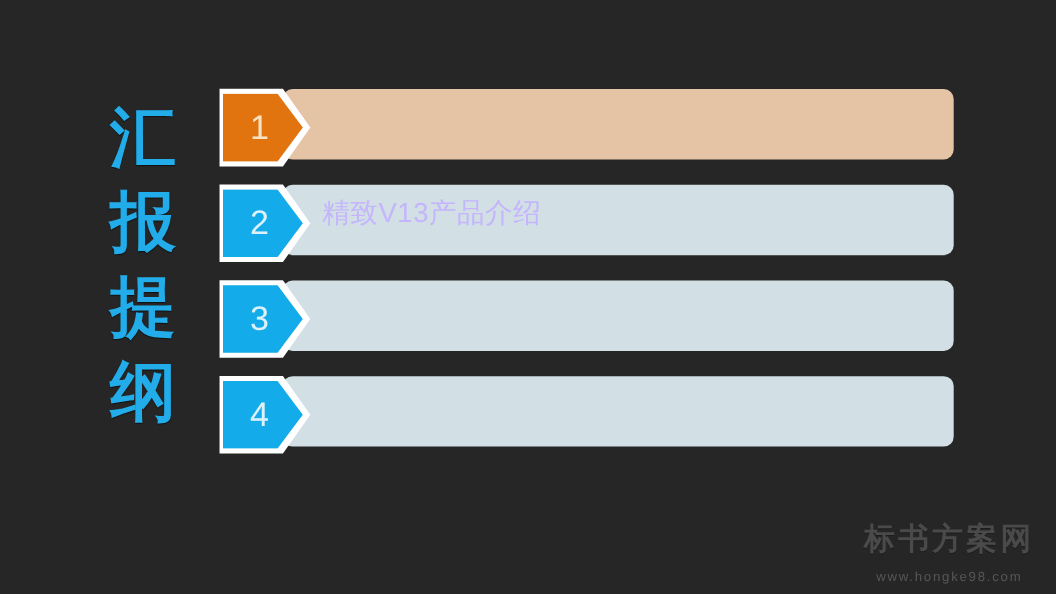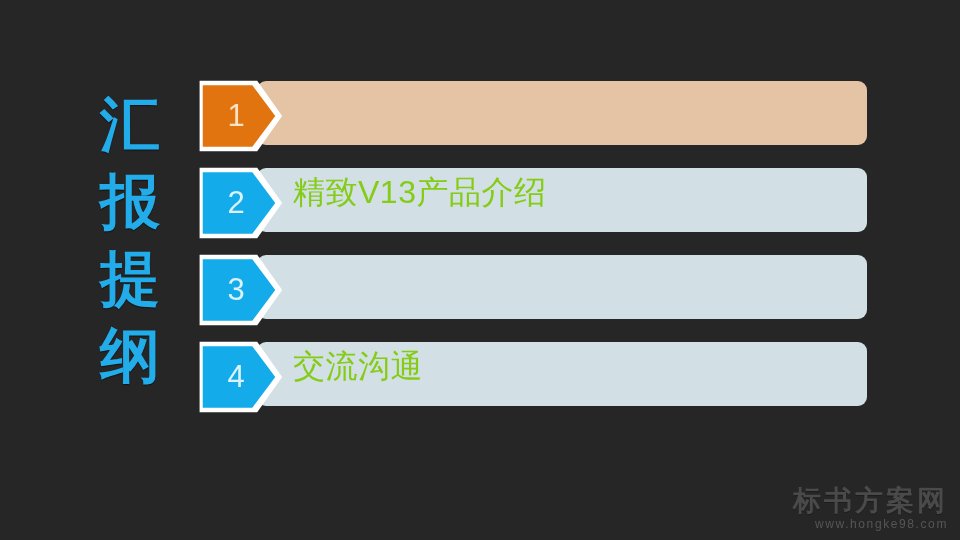--- a/index.html
+++ b/index.html
@@ -67,22 +67,22 @@
   .row-bar.peach { background: #E5C3A5; }
   .row-bar.bluegray { background: #D2DFE4; }
 
   .row-label {
     position: absolute;
     left: 96px;
     top: 0;
     height: 64px;
     display: flex;
     align-items: center;
-    font-size: 32px;
-    color: #84cc16;
+    font-size: 25px;
+    color: #c4b5fd;
     white-space: nowrap;
     letter-spacing: 0.5px;
   }
   .row-label.bold {
     font-weight: bold;
     font-size: 24px;
     color: #000000;
   }
 
   
@@ -128,37 +128,37 @@
   }
   .chev-num.cream { color: #F7E3C4; }
   .chev-num.white { color: #DCF2FB; }
 
   
   #watermark {
     position: absolute;
     right: 12px;
     bottom: 8px;
     width: 170px;
-    text-align: right;
+    text-align: center;
     user-select: none;
   }
   #watermark .wm-cn {
     font-size: 28px;
     font-weight: bold;
     color: #4A4A4A;
     letter-spacing: 3px;
     line-height: 30px;
     text-shadow: 0 1px 0 #1c1c1c;
   }
   #watermark .wm-url {
     font-size: 12px;
     color: #565656;
     letter-spacing: 1.6px;
     line-height: 16px;
-    margin-top: 0;
+    margin-top: 11px;
   }
 </style>
 </head>
 <body>
 
 <div id="slide">
 
   <div id="slide-title">
     <span class="t-char">汇</span>
     <span class="t-char">报</span>
@@ -198,21 +198,20 @@
   </div>
 
   <div class="outline-row r4">
     <div class="row-bar bluegray"></div>
     <div class="chev-wrap">
       <div class="chev"></div>
       <div class="chev-inner cyan">
         <span class="chev-num white">4</span>
       </div>
     </div>
-    <div class="row-label">交流沟通</div>
   </div>
 
   <div id="watermark">
     <div class="wm-cn">标书方案网</div>
     <div class="wm-url">www.hongke98.com</div>
   </div>
 
 </div>
 
 </body></html>

